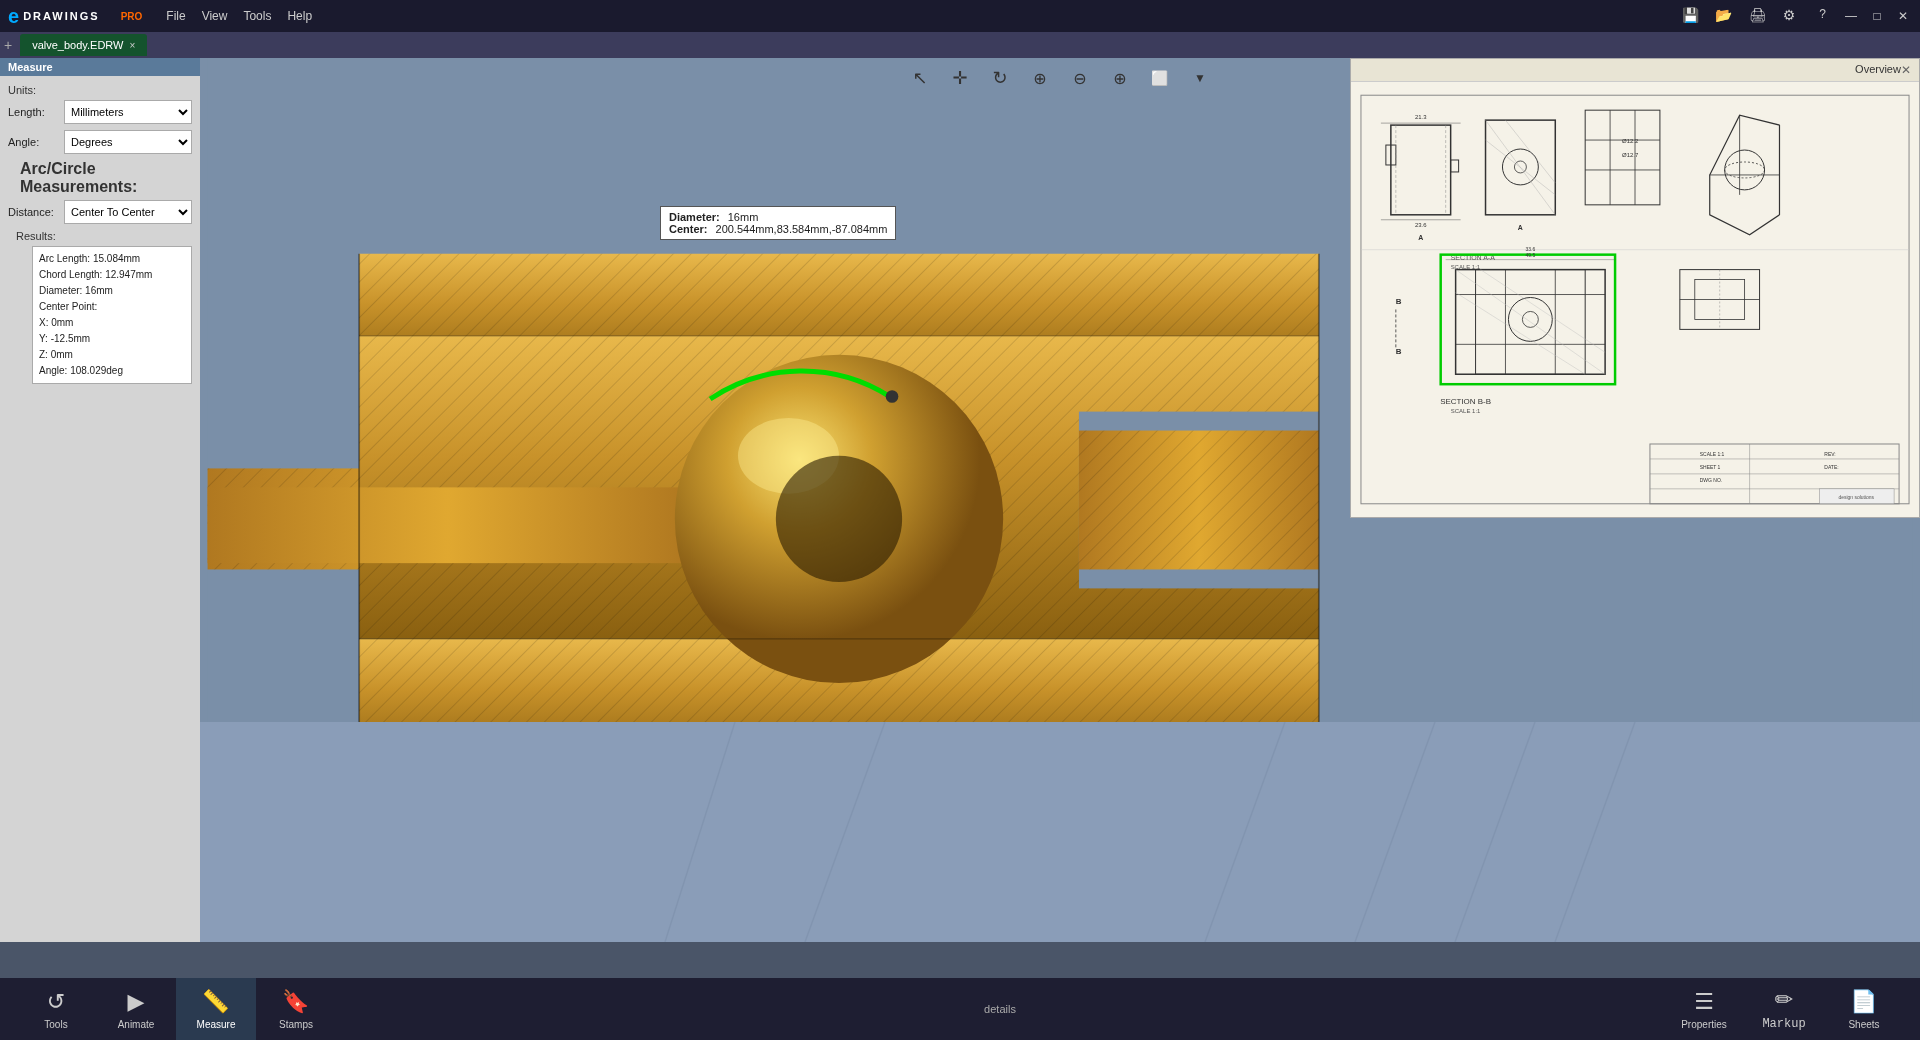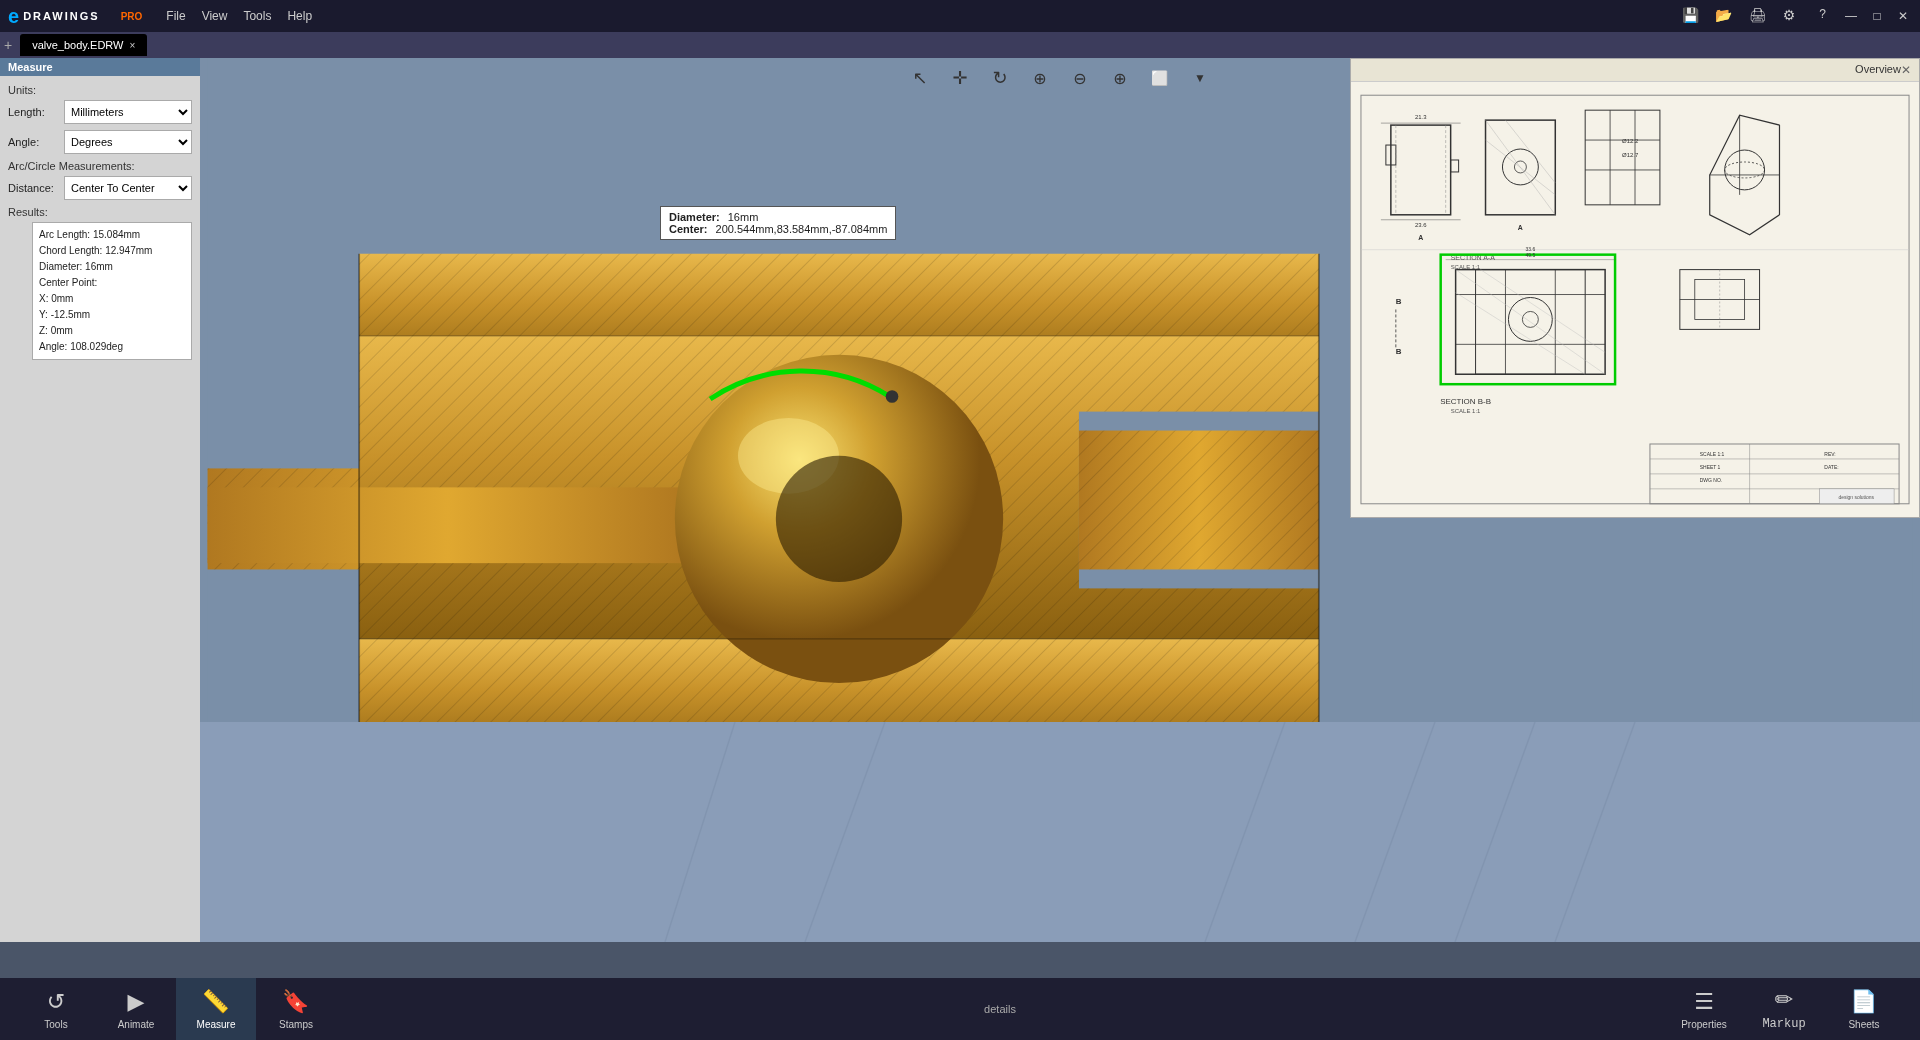--- a/index.html
+++ b/index.html
@@ -18,21 +18,21 @@
     #title-bar .win-btn { width: 18px; height: 18px; display: flex; align-items: center; justify-content: center; color: #ccc; font-size: 12px; cursor: pointer; }
     #title-bar .help-btn { color: #ccc; margin-right: 12px; }
 
     
     #tab-bar {
       width: 100%; height: 26px; background: #3c3c5c;
       display: flex; align-items: center; padding: 0 4px;
     }
     .tab-item {
       height: 22px; padding: 0 12px; display: flex; align-items: center; gap: 6px;
-      background: #000000; color: #fff; font-size: 11px; border-radius: 3px 3px 0 0;
+      background: #14532d; color: #fff; font-size: 11px; border-radius: 3px 3px 0 0;
       cursor: pointer;
     }
     .tab-item .tab-close { font-size: 10px; color: #ccc; cursor: pointer; }
 
     
     #main-content {
       width: 100%; height: calc(1040px - 32px - 36px - 26px - 62px);
       display: flex; position: relative;
     }
 
@@ -45,22 +45,22 @@
       background: #5a7a9a; color: #fff; padding: 3px 8px; font-size: 11px; font-weight: bold;
     }
     .measure-body { padding: 8px; flex: 1; }
     .measure-label { font-size: 11px; color: #333; margin-bottom: 4px; }
     .measure-row { display: flex; align-items: center; margin-bottom: 6px; gap: 6px; }
     .measure-row label { font-size: 11px; width: 50px; }
     .measure-select {
       flex: 1; height: 24px; font-size: 11px; background: #fff; border: 1px solid #aaa;
       padding: 0 2px;
     }
-    .arc-section-label { font-size: 11px; color: #333; margin: 6px 0 4px; }
-    .results-label { font-size: 11px; color: #333; margin: 6px 0 4px; }
+    .arc-section-label { font-size: 16px; color: #333; margin: 6px 12px 4px; font-weight: bold; }
+    .results-label { font-size: 11px; color: #333; margin: 6px 8px 4px; }
     .results-box {
       background: #fff; border: 1px solid #aaa; padding: 4px 6px;
       font-size: 10px; line-height: 1.6; color: #222; margin-left: 24px;
     }
 
     
     #viewport {
       flex: 1; height: 100%; background: #7a8fa8; position: relative; overflow: hidden;
     }
 

